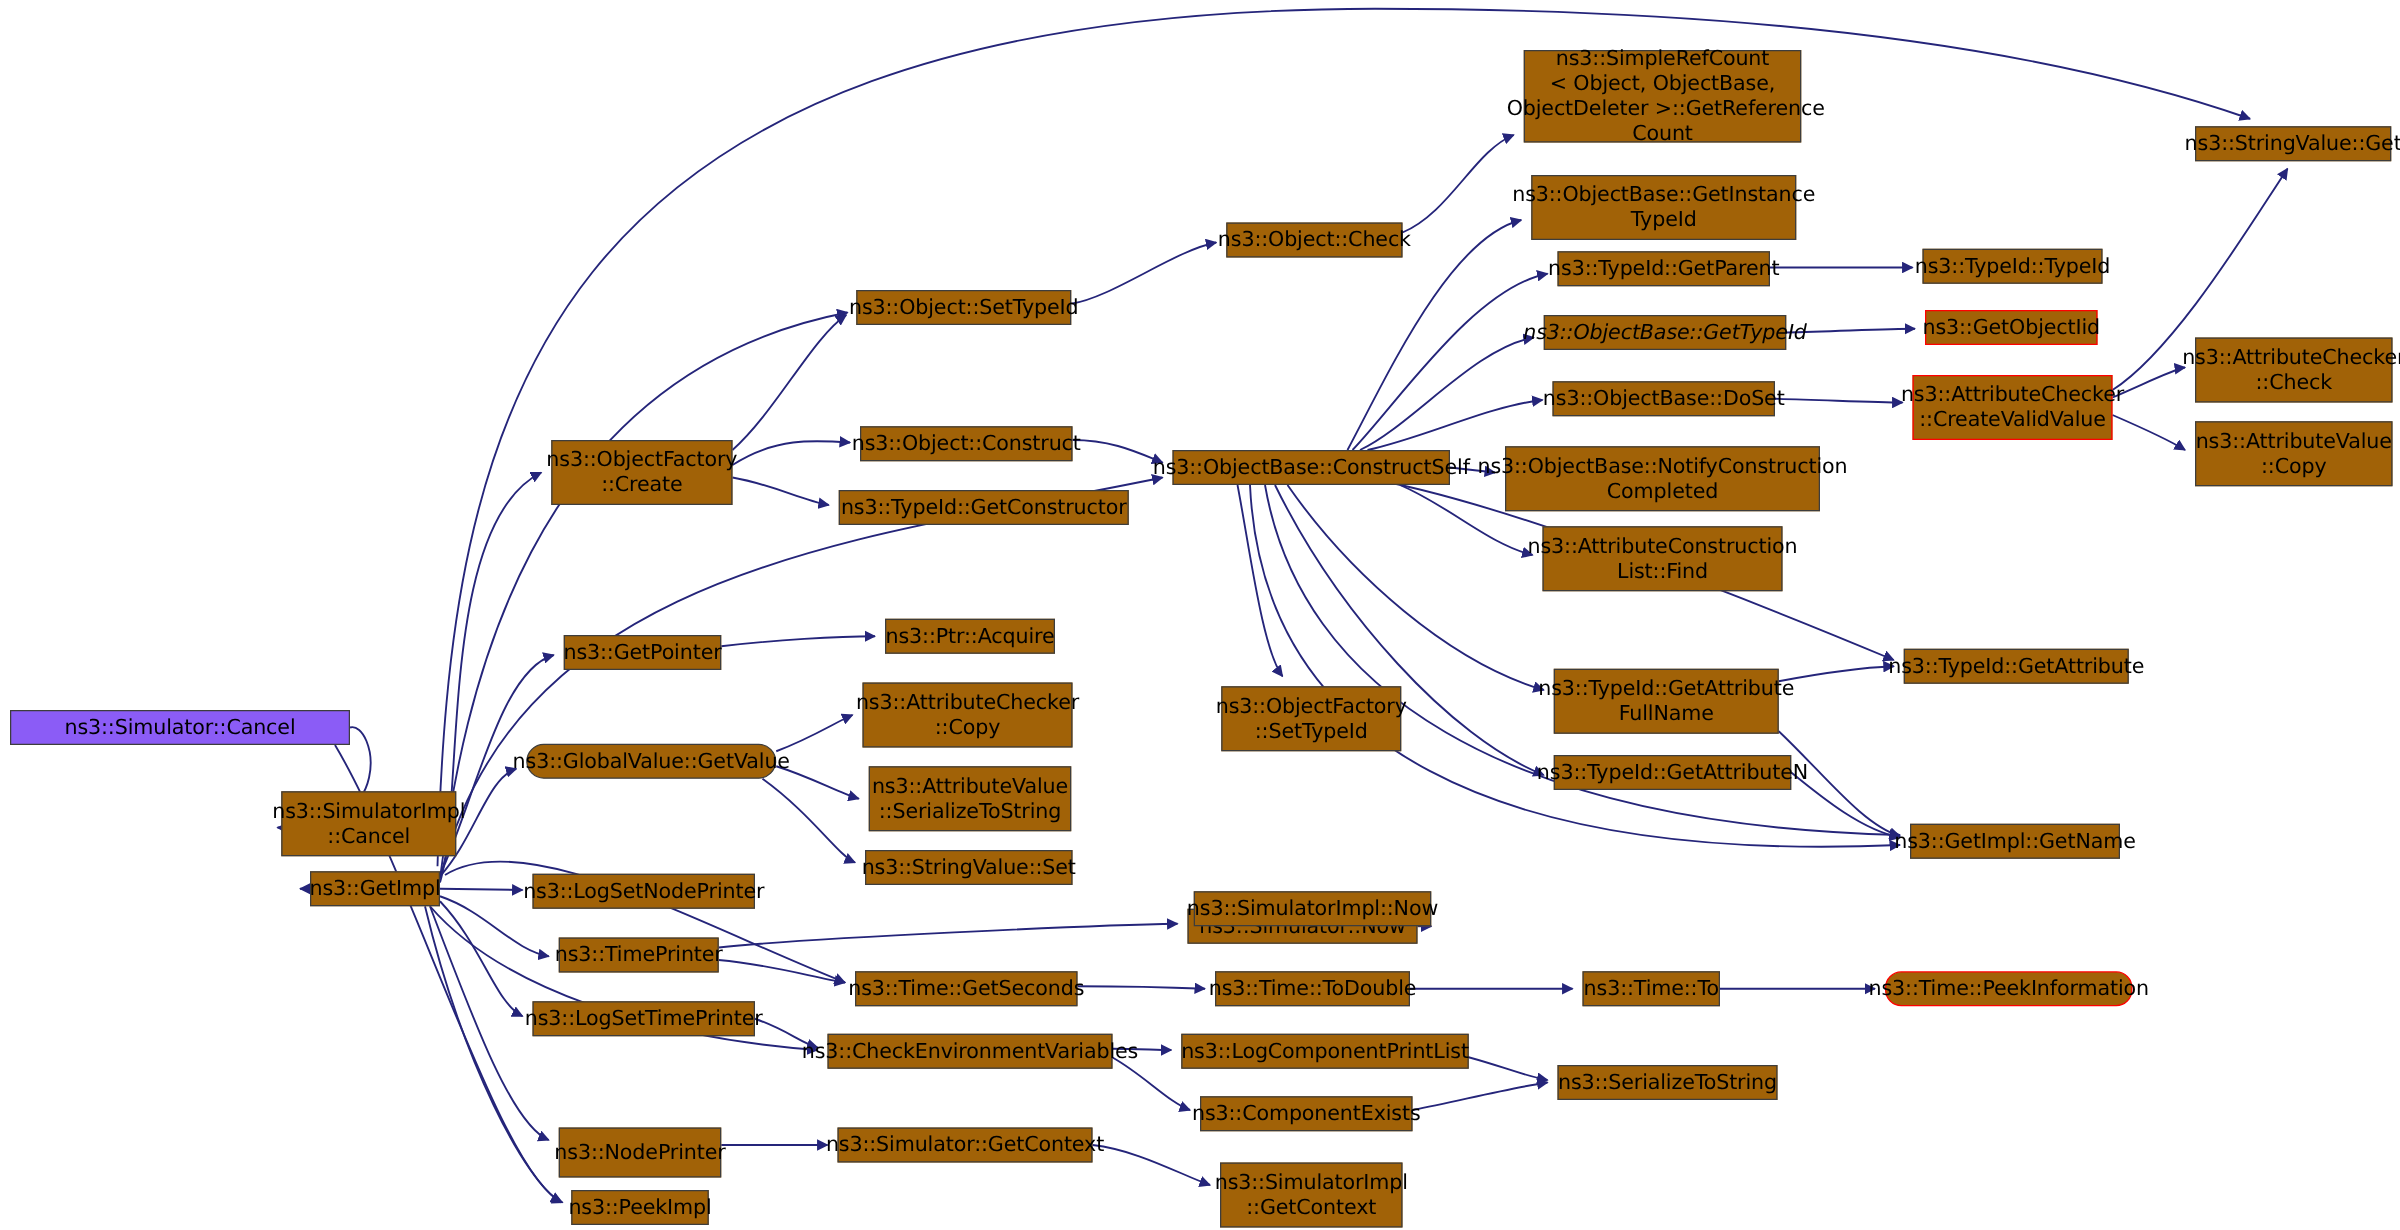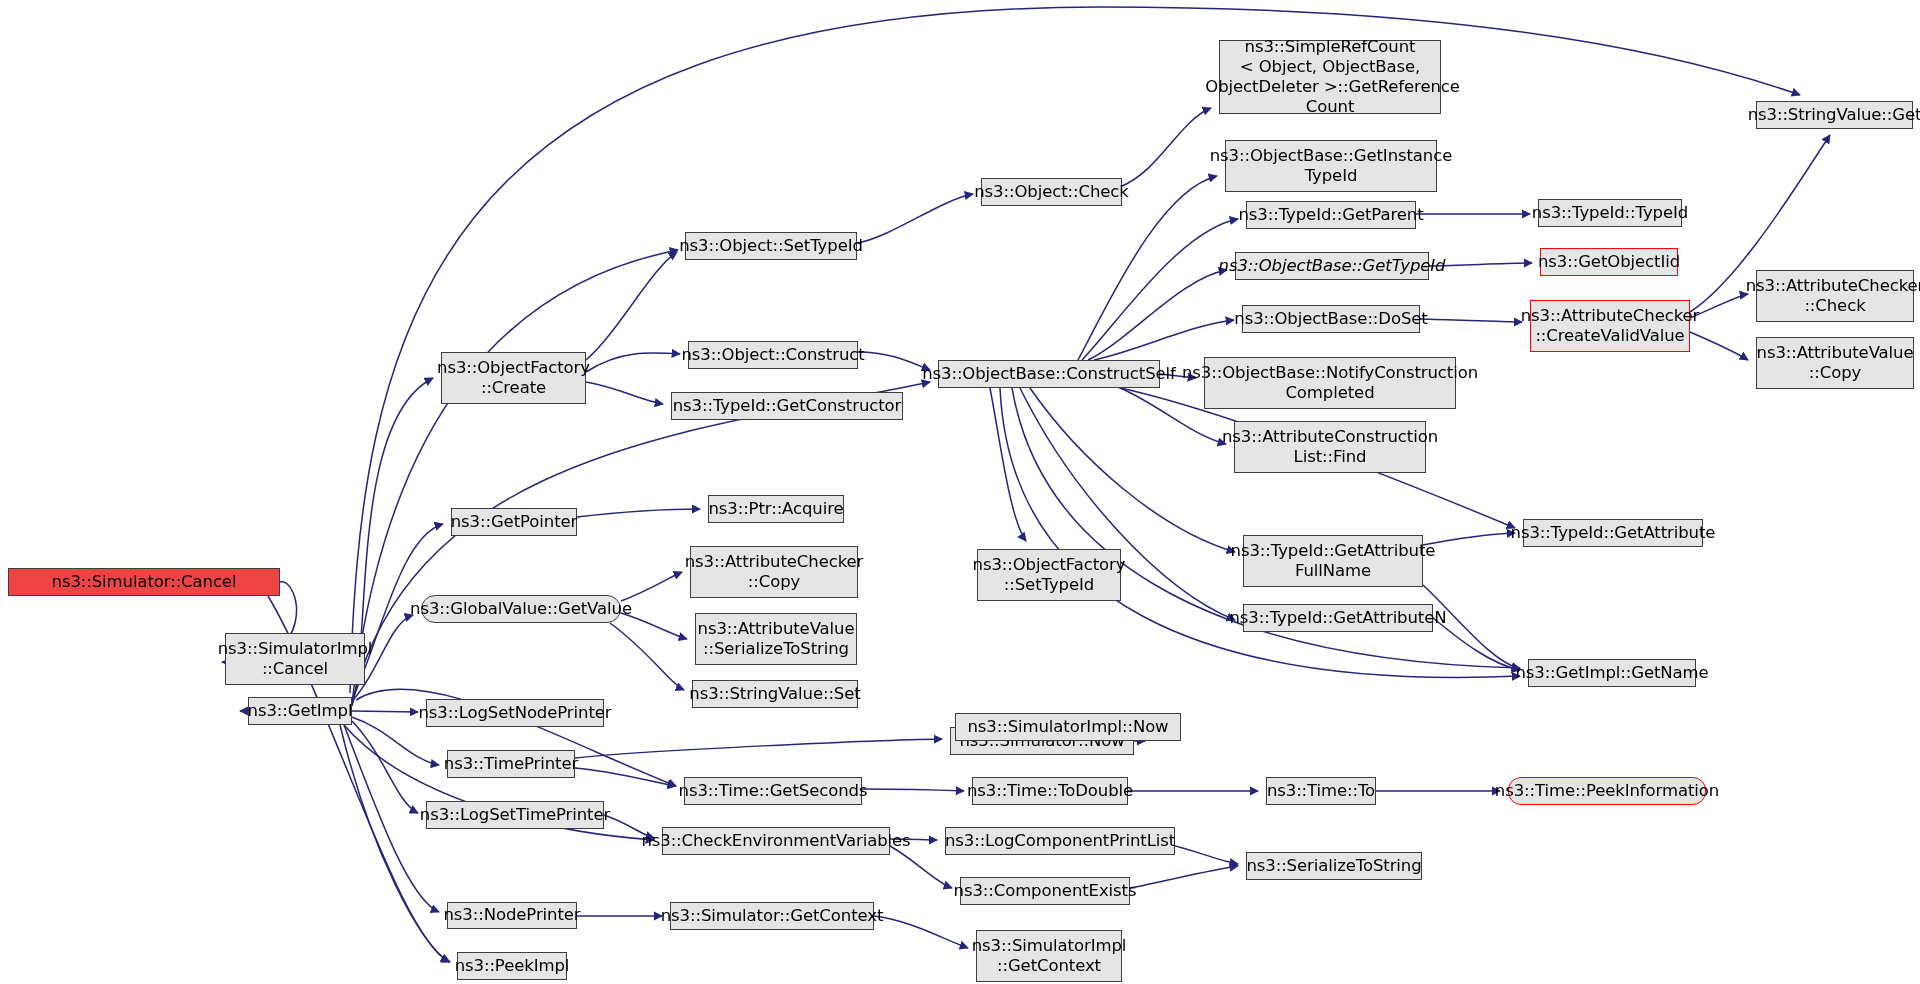--- a/index.html
+++ b/index.html
@@ -19,34 +19,34 @@
     position: absolute;
     left: 0; top: 0;
     width: 1920px;
     height: 984px;
     pointer-events: none;
   }
   .node {
     position: absolute;
     box-sizing: border-box;
     border: 1.6px solid #3d3d3d;
-    background: #e5e5e5;
+    background: #a16207;
     color: #000000;
     font-size: 16.5px;
     line-height: 1.22;
     display: flex;
     align-items: center;
     justify-content: center;
     text-align: center;
     white-space: pre;
     letter-spacing: -0.1px;
     z-index: 5;
   }
   .node.root {
-    background: #ef4444;
+    background: #8b5cf6;
     border-color: #3d3d3d;
   }
   .node.warn {
     border-color: #ff0000;
     border-width: 1.8px;
   }
 </style>
 </head>
 <body>
 
@@ -125,21 +125,21 @@
       <div class="node" style="left: 225px; top: 633px; width: 140px; height: 52px;"><span>ns3::SimulatorImpl
 ::Cancel</span></div>
       <div class="node" style="left: 248px; top: 697px; width: 104px; height: 28px;"><span>ns3::GetImpl</span></div>
       <div class="node" style="left: 441px; top: 352px; width: 145px; height: 52px;"><span>ns3::ObjectFactory
 ::Create</span></div>
       <div class="node" style="left: 451px; top: 508px; width: 126px; height: 28px;"><span>ns3::GetPointer</span></div>
       <div class="node" style="left: 421px; top: 595px; width: 200px; height: 28px; border-radius: 14px;"><span>ns3::GlobalValue::GetValue</span></div>
       <div class="node" style="left: 426px; top: 699px; width: 178px; height: 28px;"><span>ns3::LogSetNodePrinter</span></div>
       <div class="node" style="left: 447px; top: 750px; width: 128px; height: 28px;"><span>ns3::TimePrinter</span></div>
       <div class="node" style="left: 426px; top: 801px; width: 178px; height: 28px;"><span>ns3::LogSetTimePrinter</span></div>
-      <div class="node" style="left: 447px; top: 902px; width: 130px; height: 27px; text-align: center;"><span>ns3::NodePrinter</span></div>
+      <div class="node" style="left: 447px; top: 902px; width: 130px; height: 40px; text-align: center;"><span>ns3::NodePrinter</span></div>
       <div class="node" style="left: 457px; top: 952px; width: 110px; height: 28px;"><span>ns3::PeekImpl</span></div>
       <div class="node" style="left: 685px; top: 232px; width: 172px; height: 28px;"><span>ns3::Object::SetTypeId</span></div>
       <div class="node" style="left: 688px; top: 341px; width: 170px; height: 28px;"><span>ns3::Object::Construct</span></div>
       <div class="node" style="left: 671px; top: 392px; width: 232px; height: 28px;"><span>ns3::TypeId::GetConstructor</span></div>
       <div class="node" style="left: 708px; top: 495px; width: 136px; height: 28px;"><span>ns3::Ptr::Acquire</span></div>
       <div class="node" style="left: 690px; top: 546px; width: 168px; height: 52px;"><span>ns3::AttributeChecker
 ::Copy</span></div>
       <div class="node" style="left: 695px; top: 613px; width: 162px; height: 52px;"><span>ns3::AttributeValue
 ::SerializeToString</span></div>
       <div class="node" style="left: 692px; top: 680px; width: 166px; height: 28px;"><span>ns3::StringValue::Set</span></div>
@@ -164,21 +164,21 @@
 Completed</span></div>
       <div class="node" style="left: 1234px; top: 421px; width: 192px; height: 52px;"><span>ns3::AttributeConstruction
 List::Find</span></div>
       <div class="node" style="left: 1243px; top: 535px; width: 180px; height: 52px;"><span>ns3::TypeId::GetAttribute
 FullName</span></div>
       <div class="node" style="left: 1243px; top: 604px; width: 190px; height: 28px;"><span>ns3::TypeId::GetAttributeN</span></div>
       <div class="node" style="left: 945px; top: 827px; width: 230px; height: 28px;"><span>ns3::LogComponentPrintList</span></div>
       <div class="node" style="left: 960px; top: 877px; width: 170px; height: 28px; text-align: right;"><span>ns3::ComponentExists</span></div>
       <div class="node" style="left: 976px; top: 930px; width: 146px; height: 52px;"><span>ns3::SimulatorImpl
 ::GetContext</span></div>
-      <div class="node" style="left: 955px; top: 713px; width: 226px; height: 28px;"><span>ns3::SimulatorImpl::Now</span></div>
+      <div class="node" style="left: 955px; top: 713px; width: 190px; height: 28px;"><span>ns3::SimulatorImpl::Now</span></div>
       <div class="node" style="left: 972px; top: 777px; width: 156px; height: 28px;"><span>ns3::Time::ToDouble</span></div>
       <div class="node" style="left: 1266px; top: 777px; width: 110px; height: 28px;"><span>ns3::Time::To</span></div>
       <div class="node" style="left: 1246px; top: 852px; width: 176px; height: 28px;"><span>ns3::SerializeToString</span></div>
       <div class="node" style="left: 1523px; top: 519px; width: 180px; height: 28px;"><span>ns3::TypeId::GetAttribute</span></div>
       <div class="node" style="left: 1528px; top: 659px; width: 168px; height: 28px;"><span>ns3::GetImpl::GetName</span></div>
       <div class="node" style="left: 1538px; top: 199px; width: 144px; height: 28px;"><span>ns3::TypeId::TypeId</span></div>
       <div class="node warn" style="left: 1540px; top: 248px; width: 138px; height: 28px;"><span>ns3::GetObjectIid</span></div>
       <div class="node warn" style="left: 1530px; top: 300px; width: 160px; height: 52px;"><span>ns3::AttributeChecker
 ::CreateValidValue</span></div>
       <div class="node" style="left: 1756px; top: 101px; width: 157px; height: 28px;"><span>ns3::StringValue::Get</span></div>

